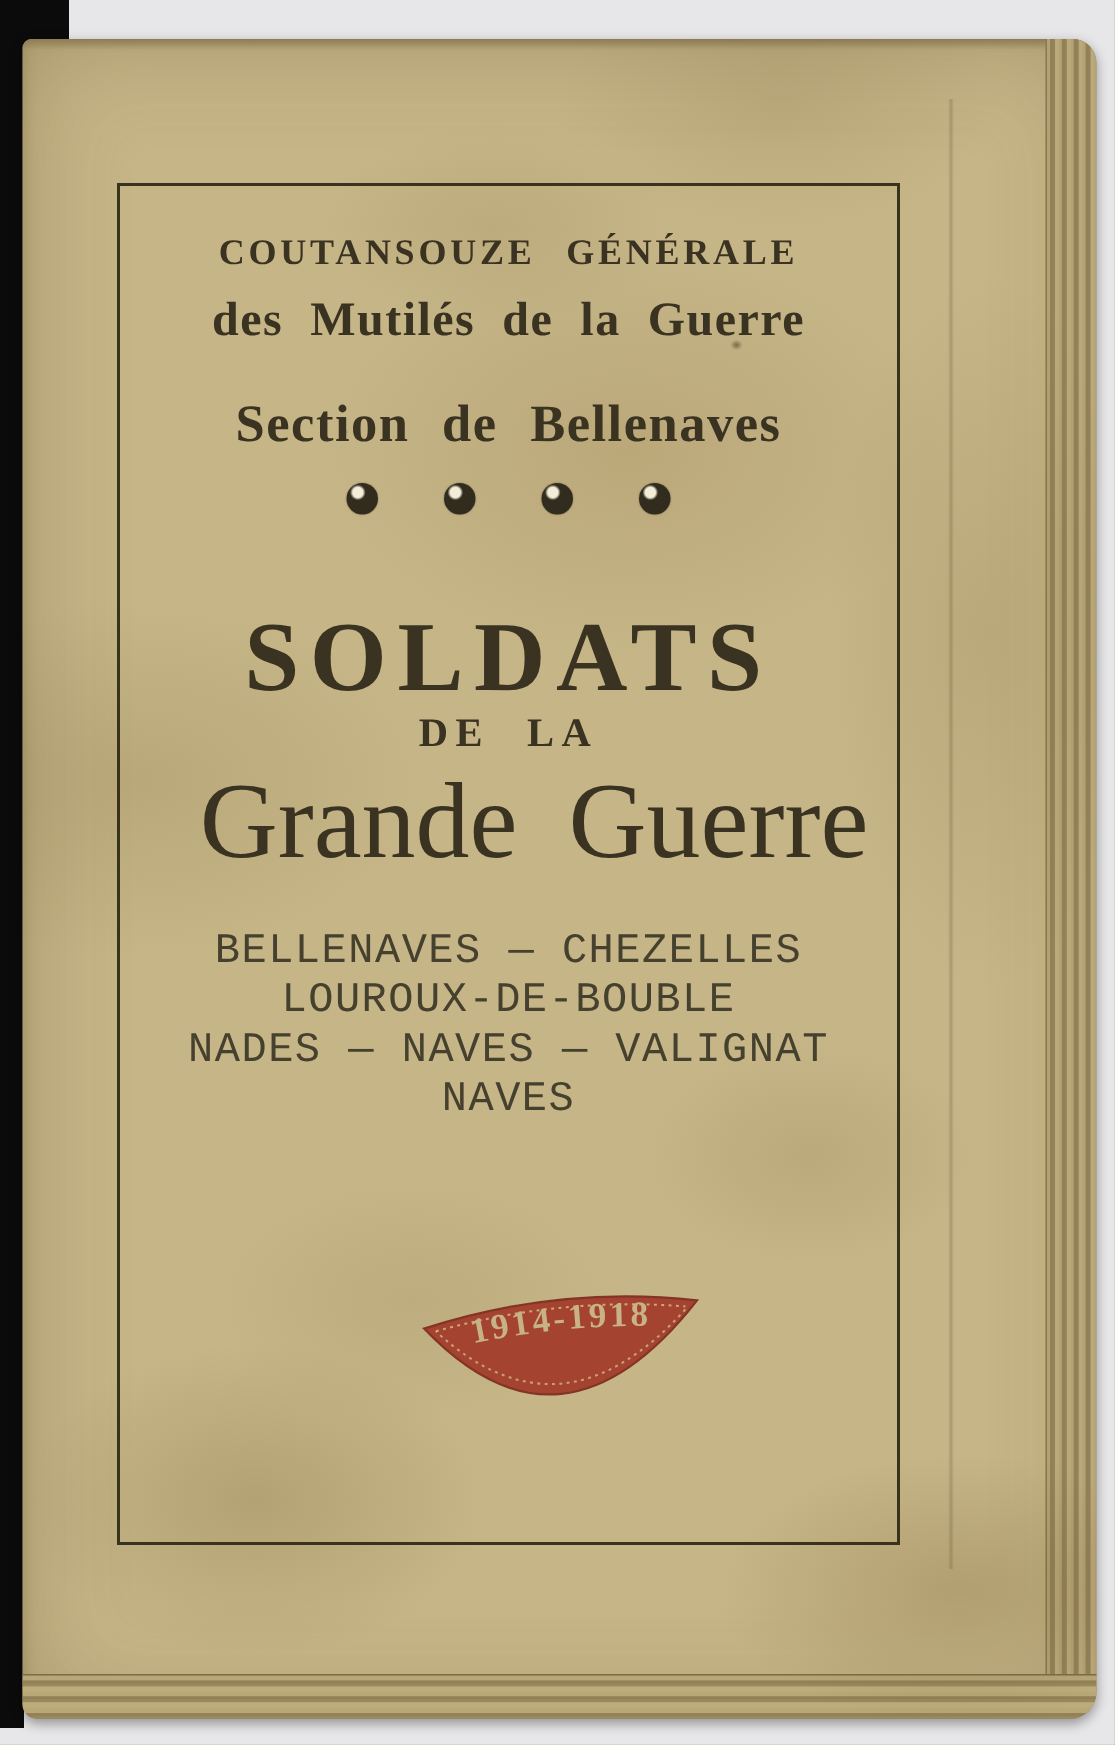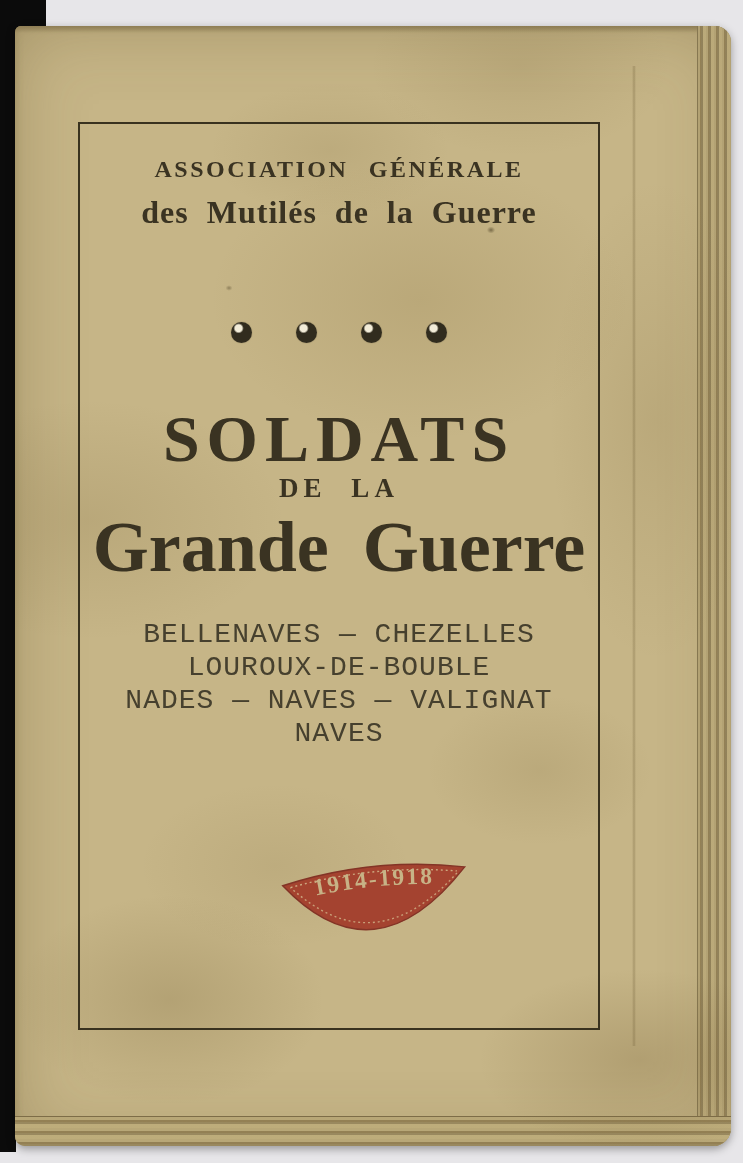--- a/index.html
+++ b/index.html
@@ -90,21 +90,21 @@
 
   .dots{position:absolute;top:198px;left:0;width:100%;display:flex;justify-content:center;gap:44px;}
   .dot{
     width:21px;height:21px;border-radius:50%;
     background:radial-gradient(circle at 36% 30%, #f2ecd8 0 3.4px, #312c1e 5.2px);
     box-shadow:0 0 1px rgba(40,35,20,.6);
   }
 
   .title-main{top:256px;font-size:66px;font-weight:bold;letter-spacing:7px;color:var(--ink-red);margin-top:21px;}
   .title-connector{top:349px;font-size:27px;font-weight:bold;letter-spacing:5px;word-spacing:13px;color:var(--ink-red);}
-  .title-secondary{top:382px;font-size:72px;font-weight:bold;letter-spacing:0;word-spacing:16px;color:var(--ink-red);}
+  .title-secondary{top:382px;font-size:72px;font-weight:normal;letter-spacing:0;word-spacing:16px;color:var(--ink-red);margin-left:17px;}
 
   .towns{
     position:absolute;top:494px;left:0;width:100%;text-align:center;
     font-family:Liberation Mono, monospace;
     font-size:28px;line-height:33px;letter-spacing:1px;color:#46402e;
   }
 
   .stamp{position:absolute;left:195px;top:722px;width:196px;height:92px;transform:rotate(-1deg);opacity:.92;}
   .stamp text{
     font-family:"Liberation Serif", serif;font-weight:bold;font-size:24px;letter-spacing:2px;
@@ -121,22 +121,23 @@
 
   <div class="book">
 
     <div class="pages-right"></div>
     <div class="pages-bottom"></div>
     <div class="grime"></div>
     <div class="crease-right"></div>
 
     <div class="frame">
 
-      <div class="line assoc1">ASSOCIATION GÉNÉRALE</div>
+      <div class="line assoc1">COUTANSOUZE GÉNÉRALE</div>
       <div class="line assoc2">des Mutilés de la Guerre</div>
+      <div class="line section">Section de Bellenaves</div>
 
       <div class="dots">
         <span class="dot"></span>
         <span class="dot"></span>
         <span class="dot"></span>
         <span class="dot"></span>
       </div>
 
       <div class="line title-main">SOLDATS</div>
       <div class="line title-connector">DE LA</div>

